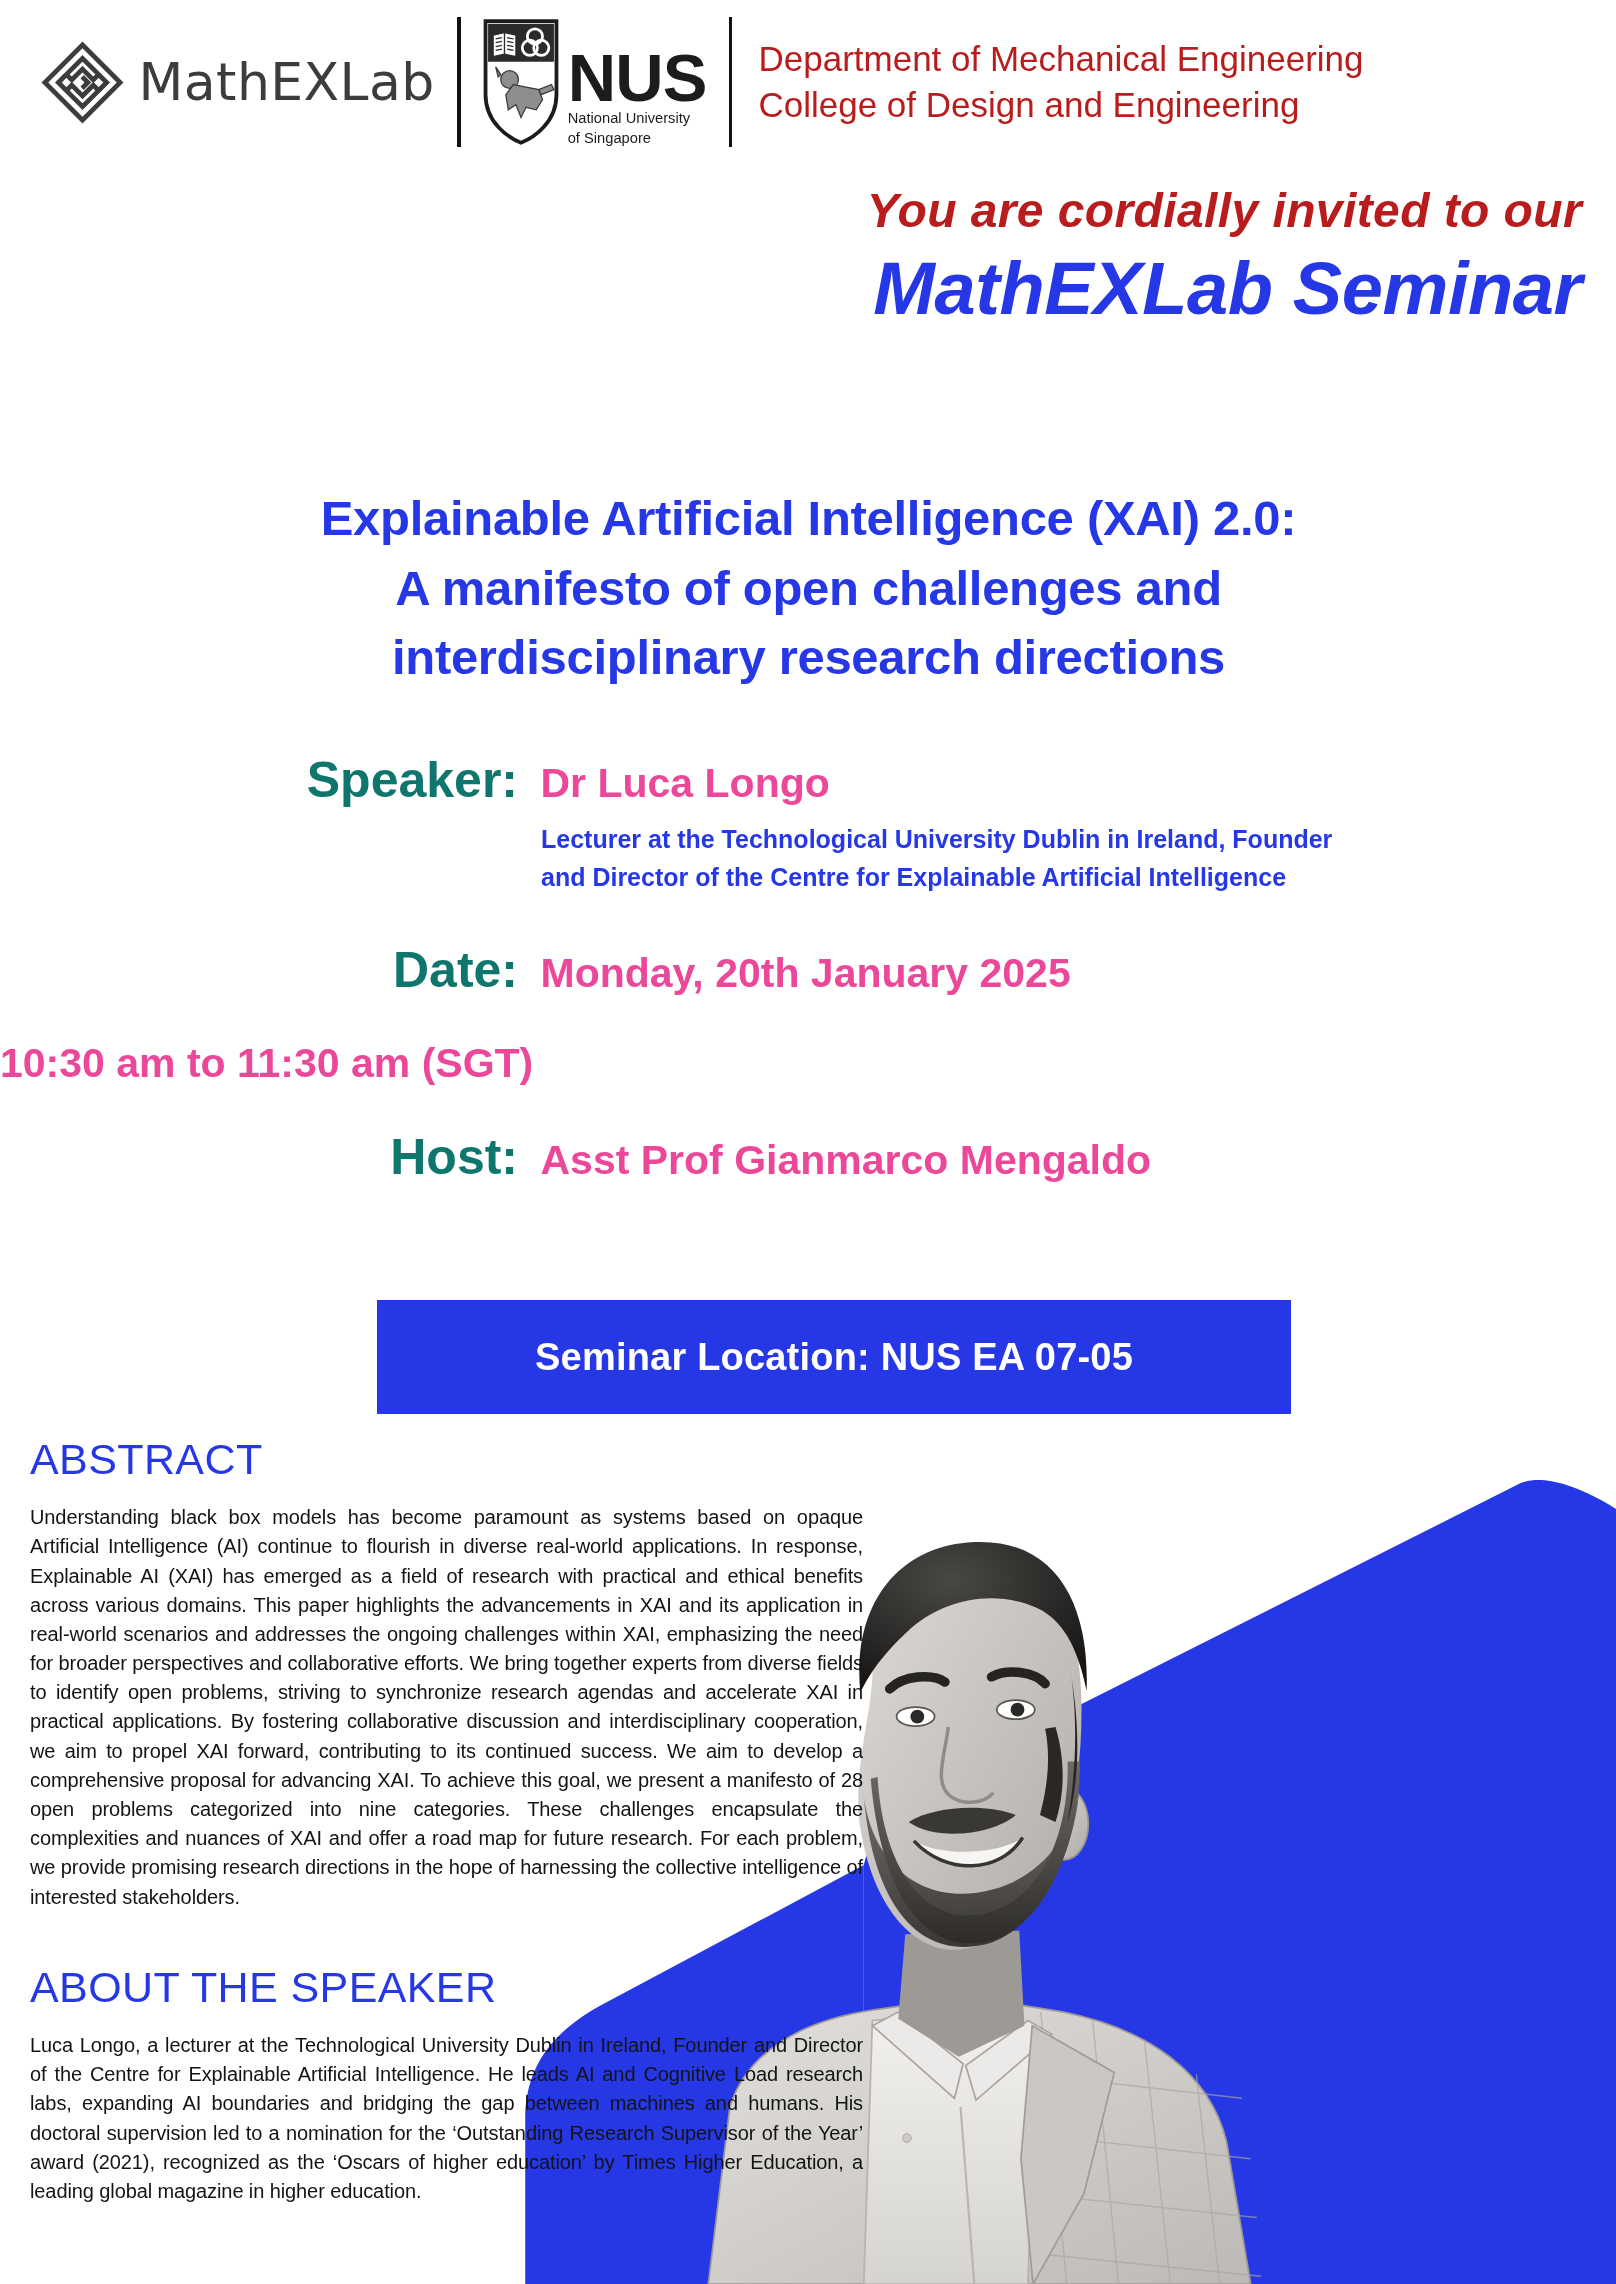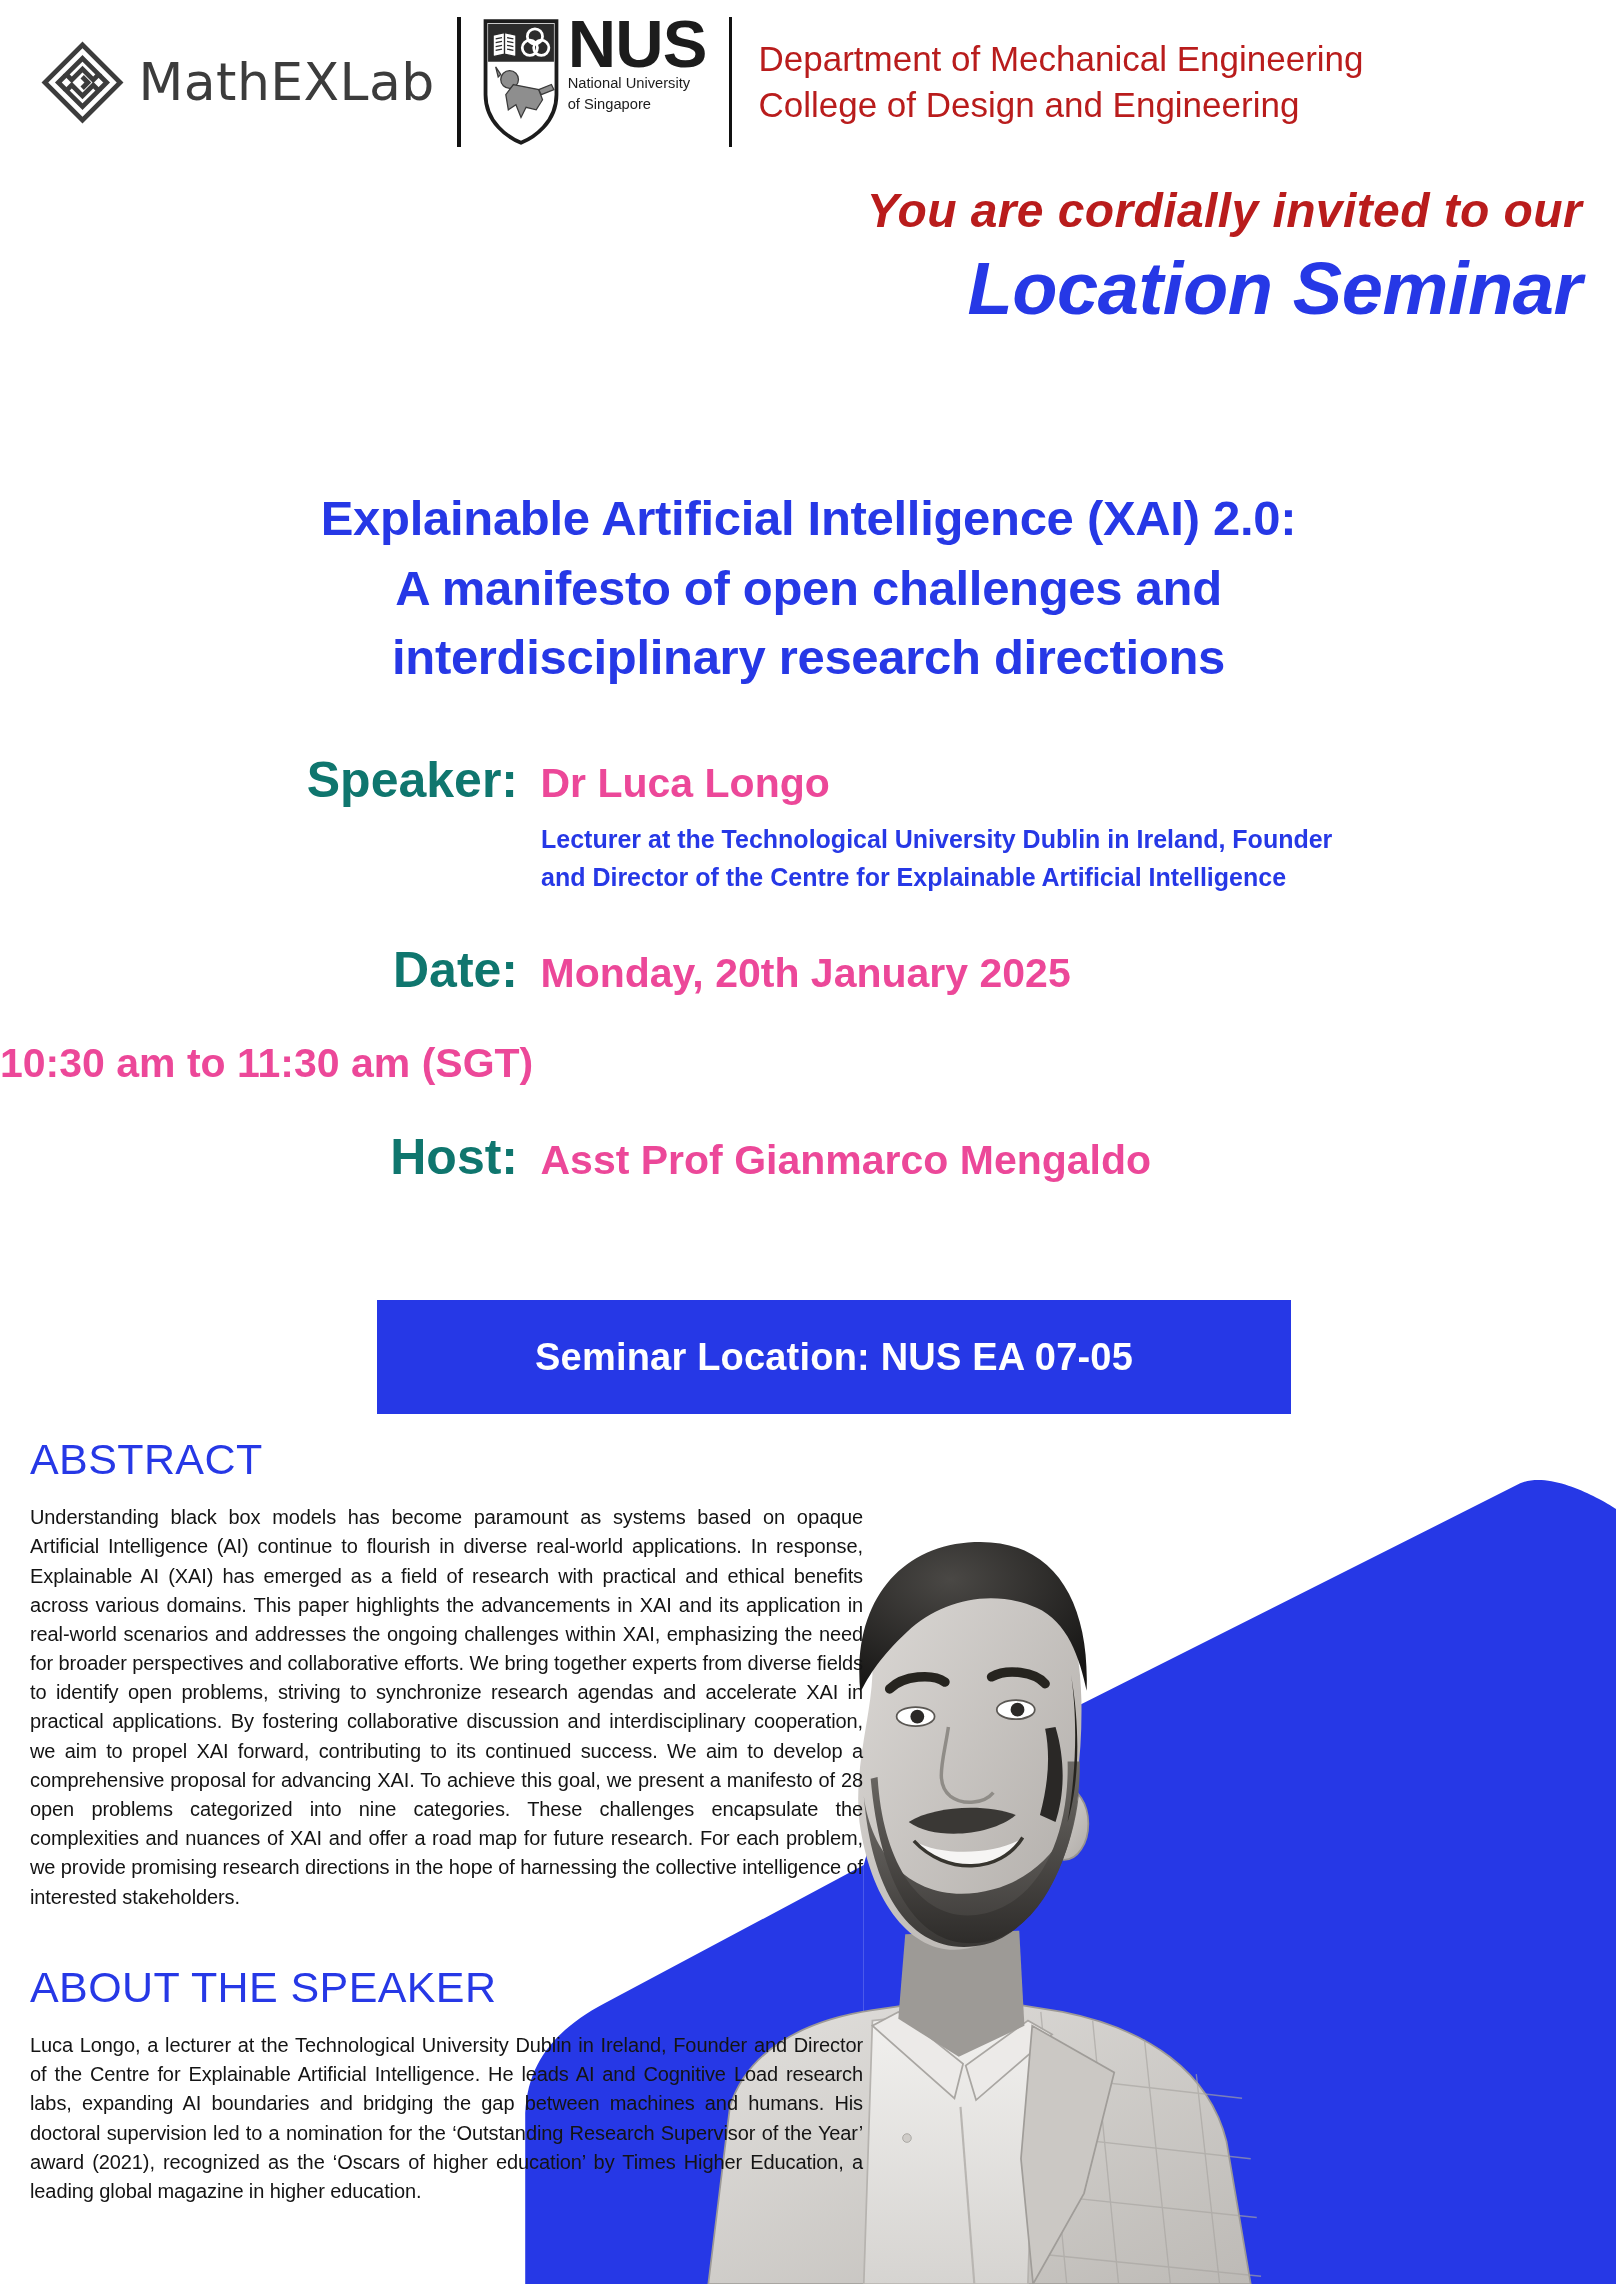--- a/index.html
+++ b/index.html
@@ -18,21 +18,21 @@
   .mathexlab-logo{
     display:flex;align-items:center;margin-left:35px;
   }
   .mel-mark{width:95px;height:95px;display:block;}
   .mel-word{
     font-size:52px;color:#3c3c3c;letter-spacing:0.4px;
     font-family:"DejaVu Sans",sans-serif;font-weight:400;
     margin-left:8.6px;white-space:nowrap;
   }
   .vrule{width:3.5px;height:130px;background:#111;margin:0 22.5px;}
-  .nus-block{display:flex;align-items:flex-start;}
+  .nus-block{display:flex;align-items:flex-end;}
   .nus-crest{width:76px;height:130px;display:block;}
   .nus-text{margin-left:8.6px;display:flex;flex-direction:column;justify-content:center;}
   .nus-big{
     font-size:67px;font-weight:700;line-height:.82;color:#1c1c1c;
     font-family:"Liberation Sans",sans-serif;letter-spacing:-0.9px;
   }
   .nus-small{font-size:14.7px;line-height:1.15;color:#1c1c1c;margin-top:3.5px;}
   .dept-text{
     margin-left:3.5px;display:flex;flex-direction:column;justify-content:center;
     font-size:35px;line-height:1.32;color:#b91c1c;white-space:nowrap;
@@ -159,21 +159,21 @@
   <div class="vrule"></div>
 
   <div class="dept-text">
     <div>Department of Mechanical Engineering</div>
     <div>College of Design and Engineering</div>
   </div>
 </div>
 
 <div class="invite-wrap">
   <div class="invite-line">You are cordially invited to our</div>
-  <div class="invite-big">Location Seminar</div>
+  <div class="invite-big">MathEXLab Seminar</div>
 </div>
 
 <div class="seminar-title">
   <div>Explainable Artificial Intelligence (XAI) 2.0:</div>
   <div>A manifesto of open challenges and</div>
   <div>interdisciplinary research directions</div>
 </div>
 
 <div class="details">
 

